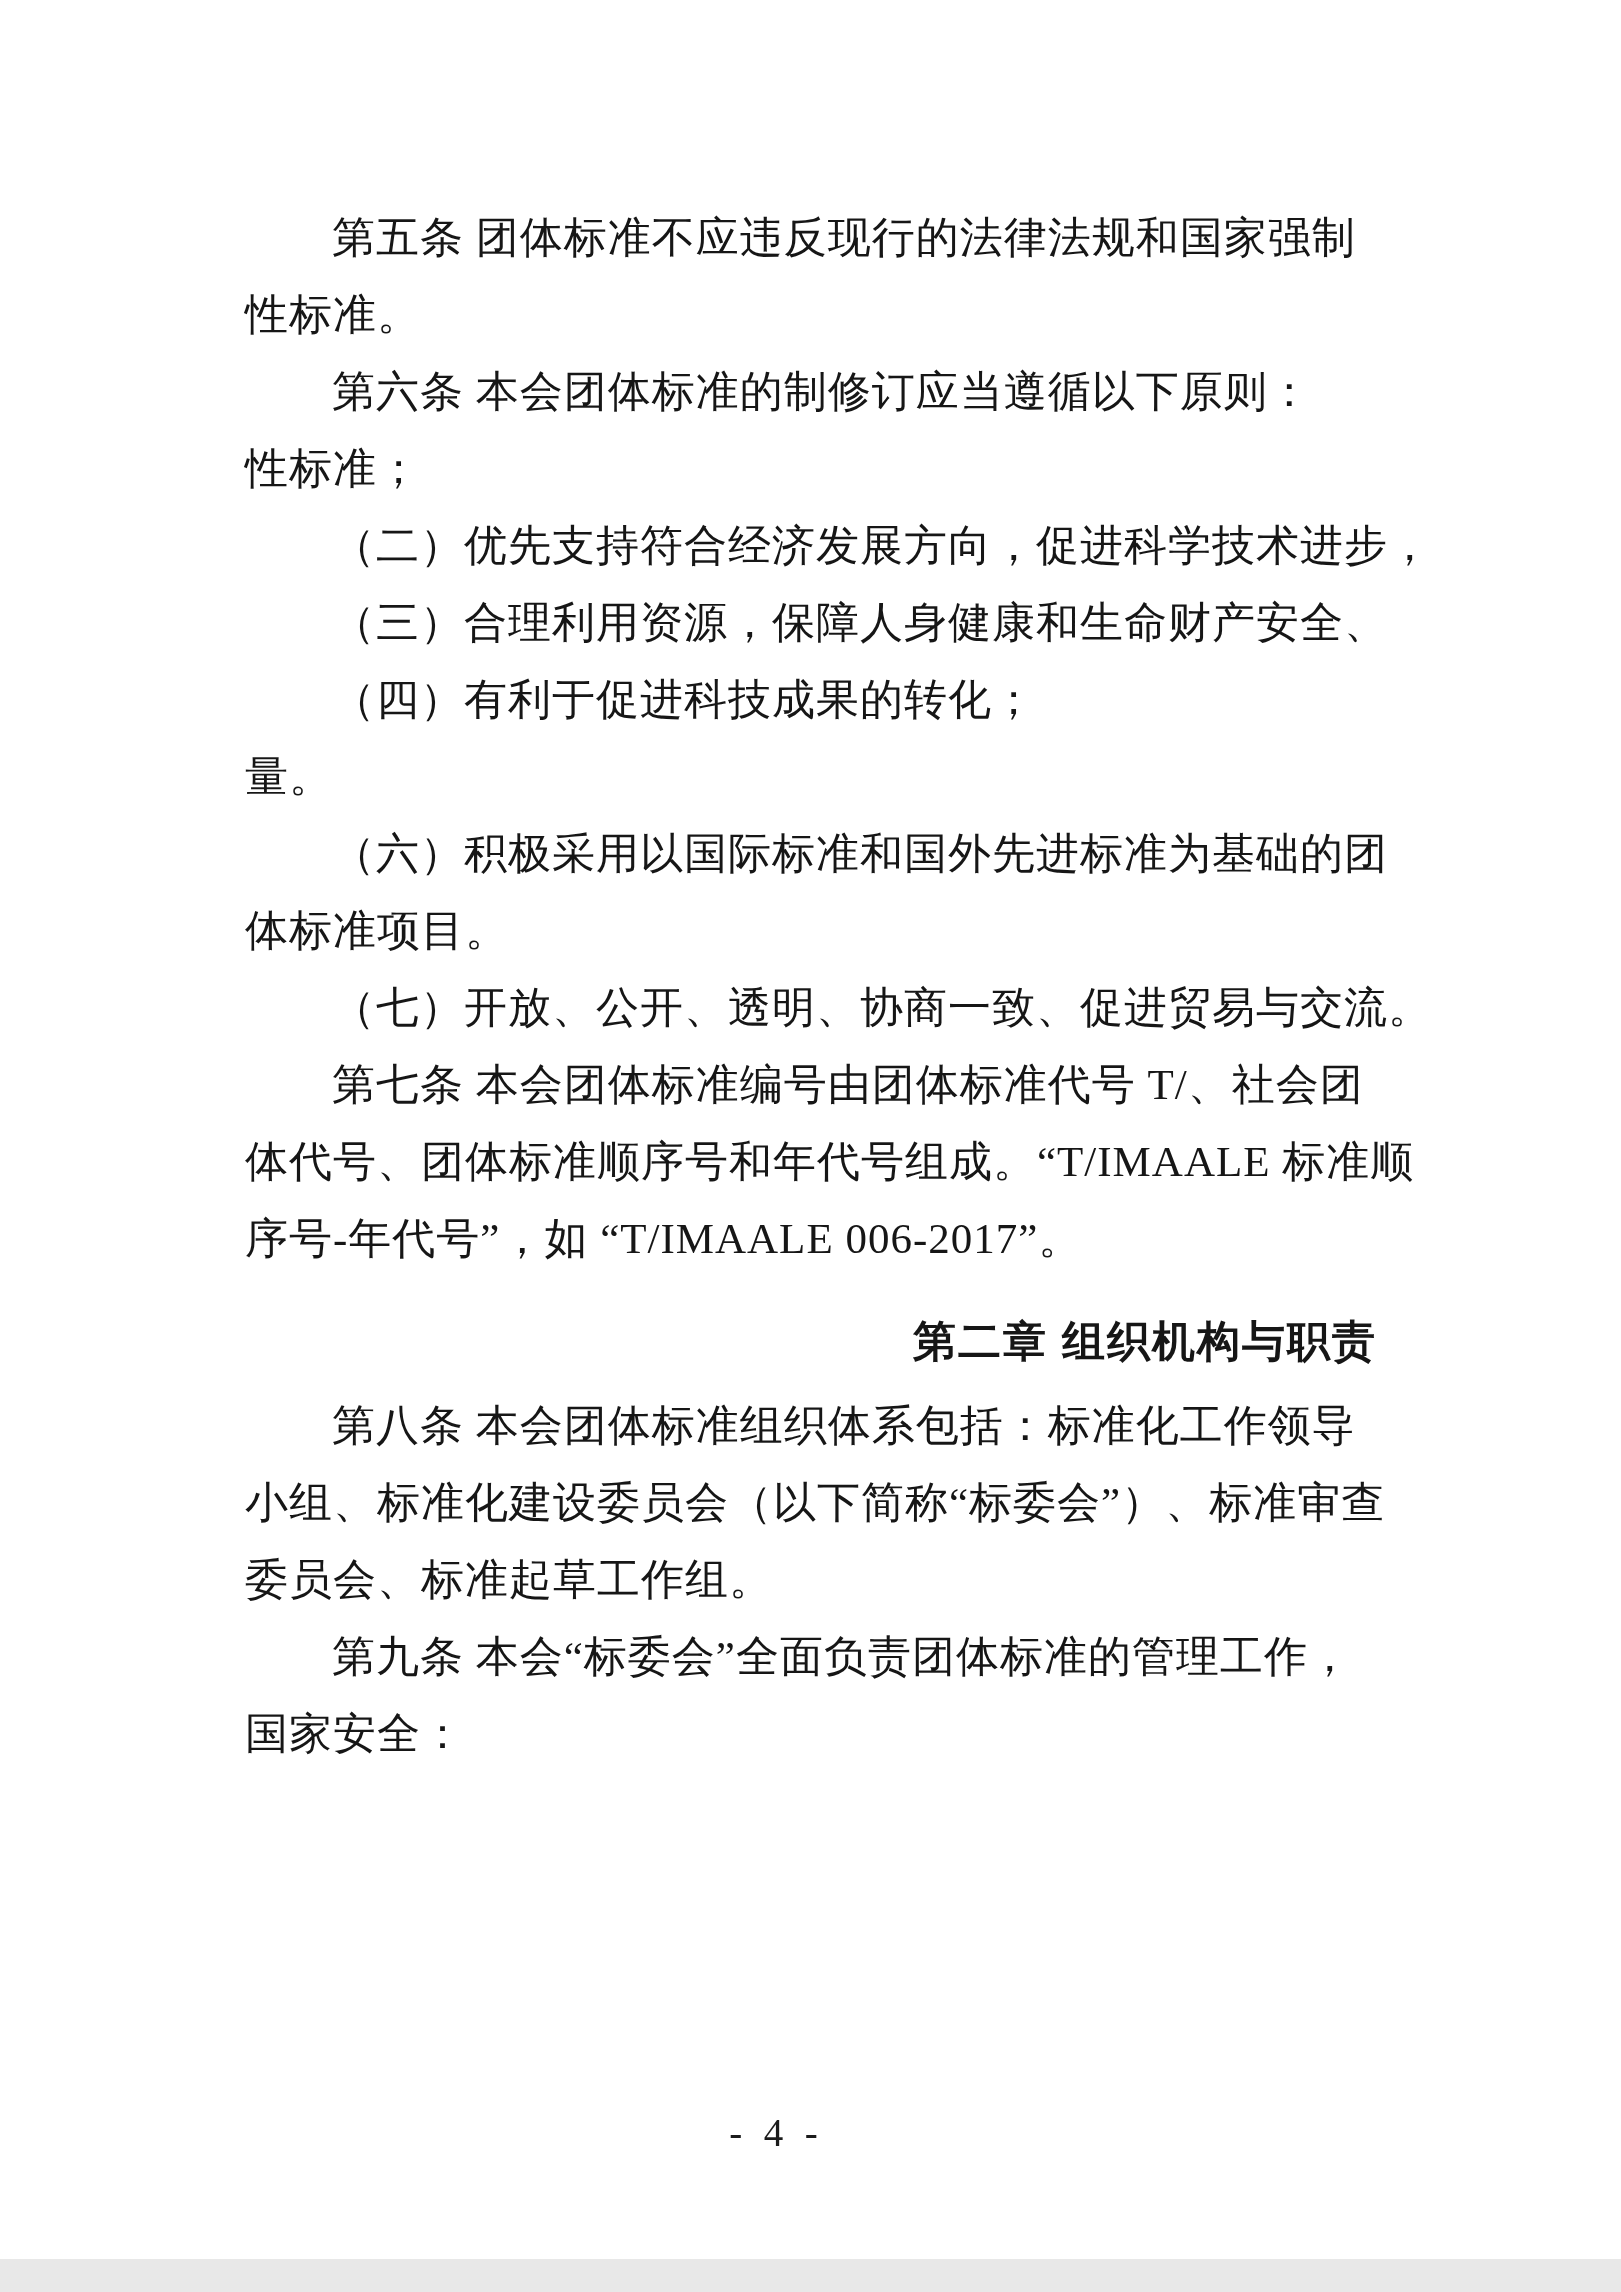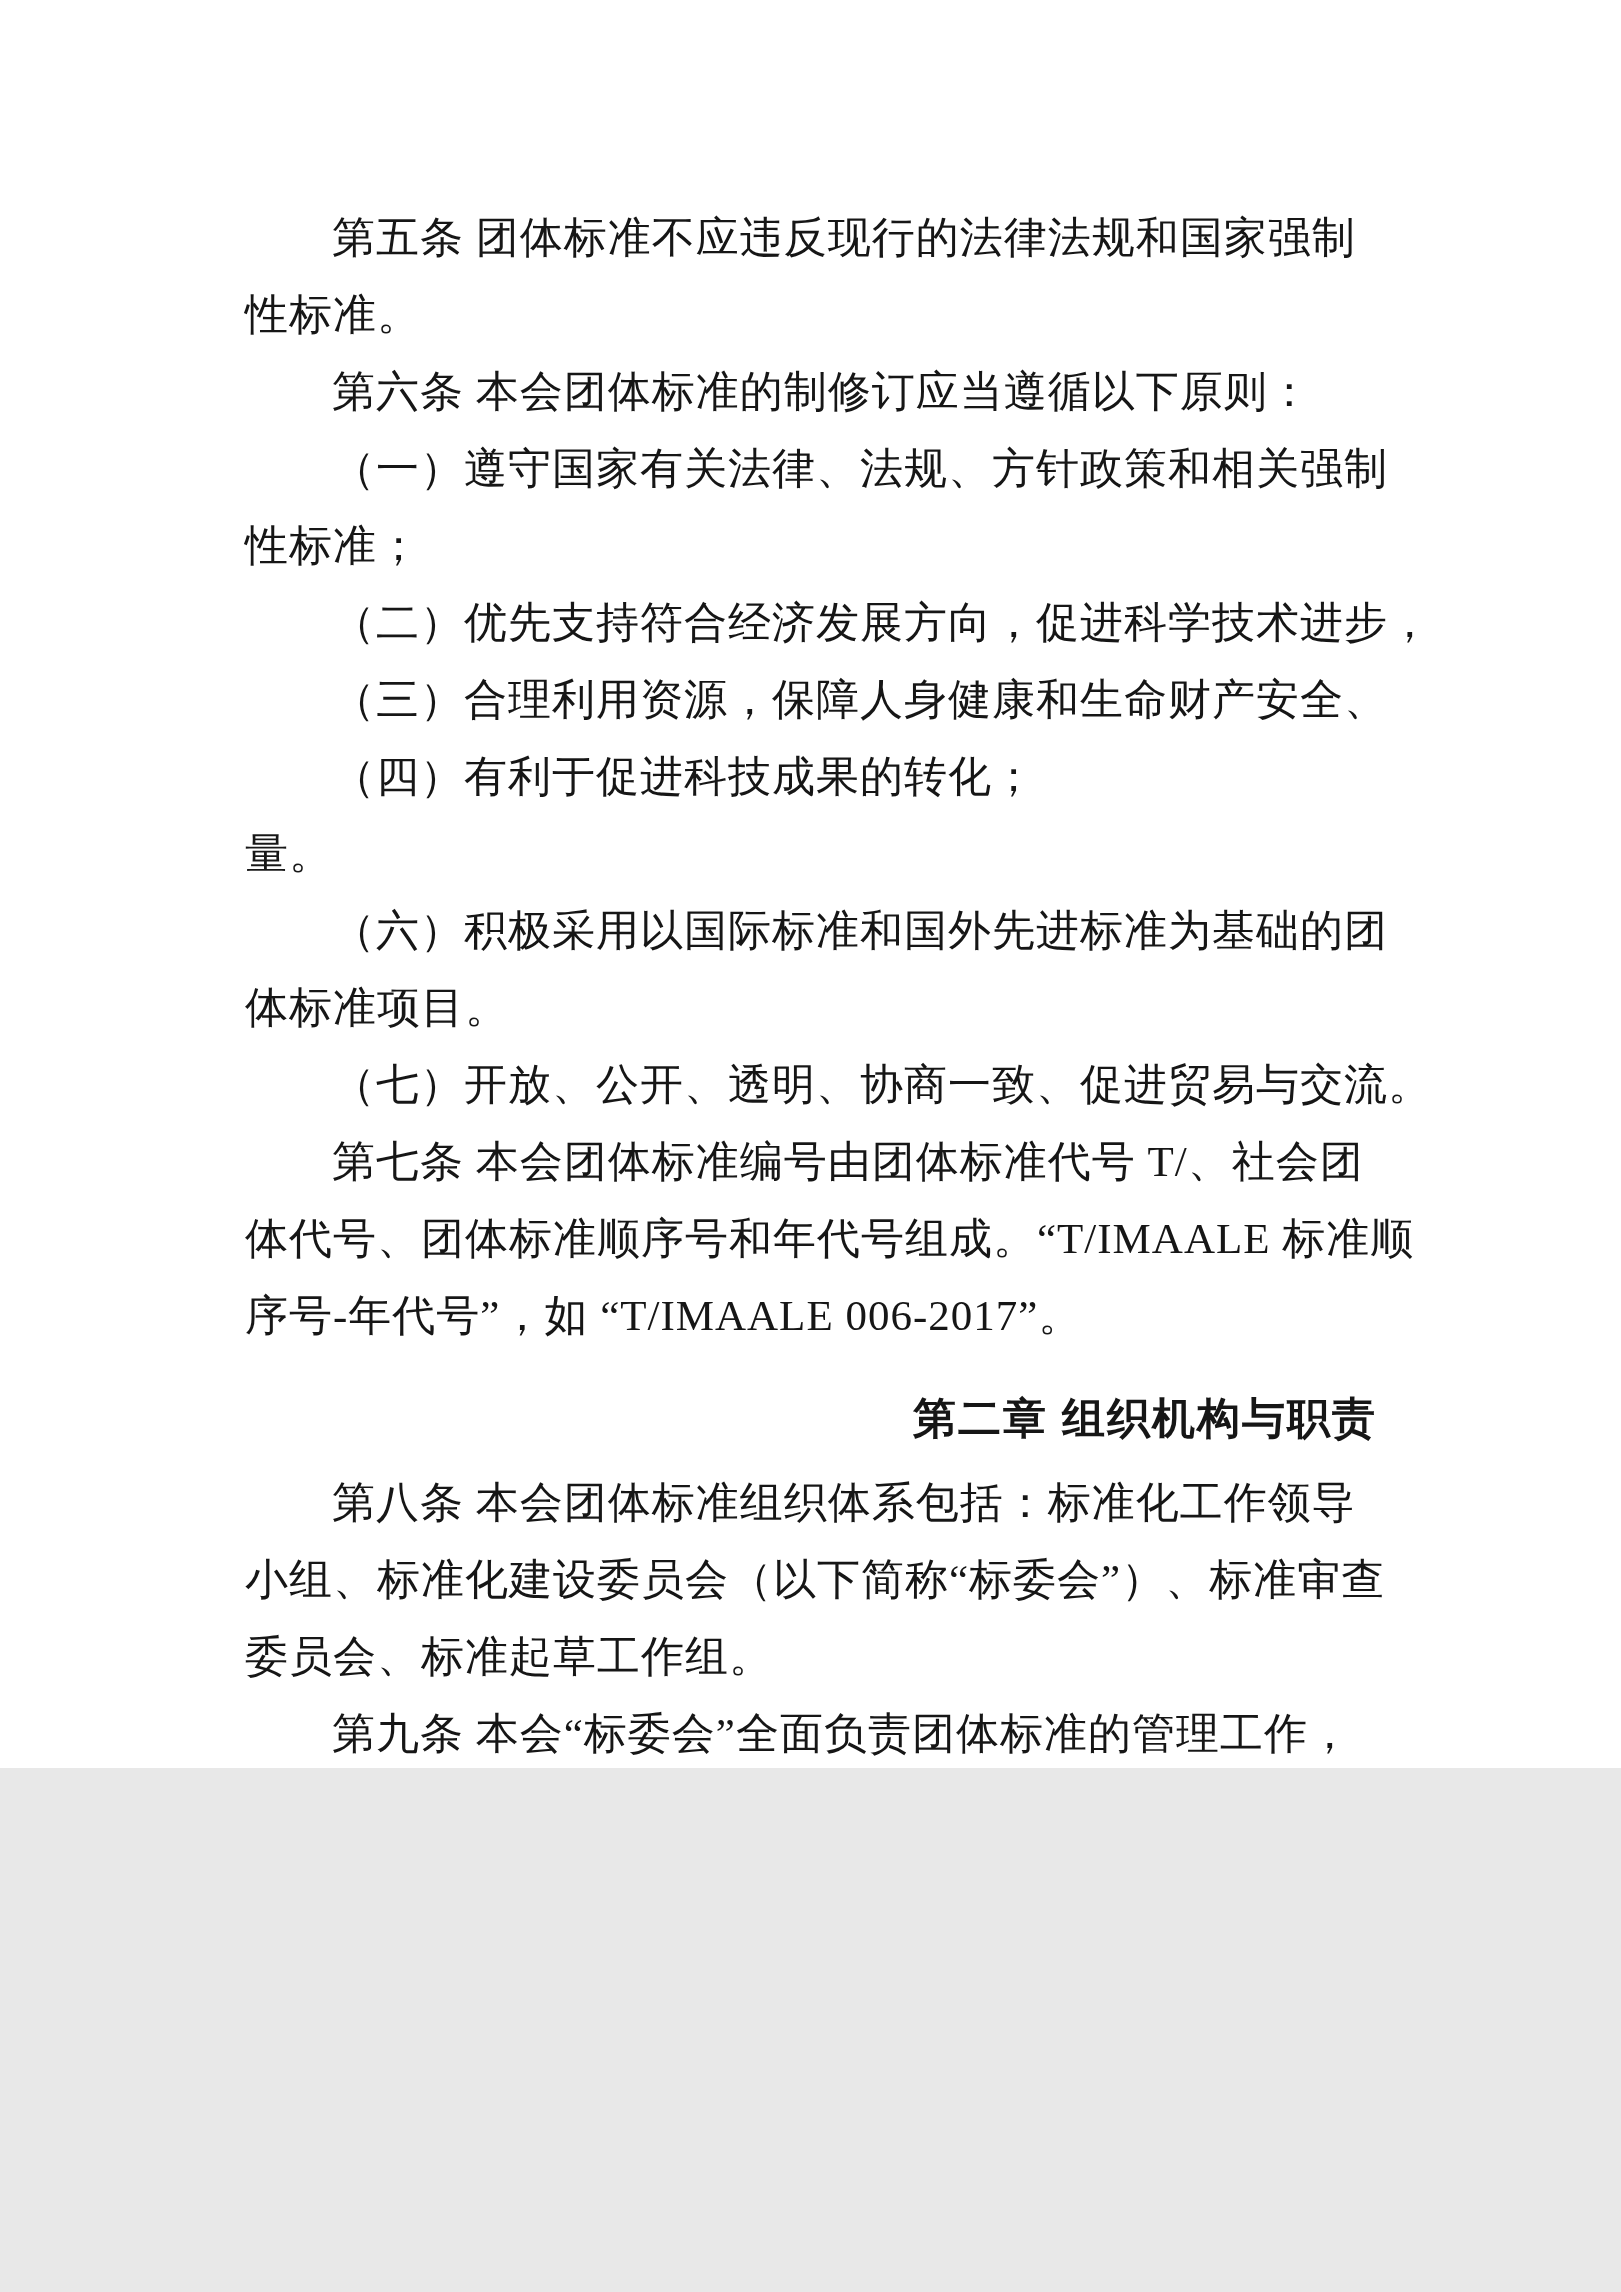--- a/index.html
+++ b/index.html
@@ -3,21 +3,21 @@
 <meta charset="utf-8">
 <style>
   html, body {
     margin: 0;
     padding: 0;
     background: #e8e8e8;
   }
   .page {
     position: relative;
     width: 1621px;
-    height: 1768px;
+    height: 2259px;
     margin: 0 auto;
     background: #ffffff;
     overflow: hidden;
     color: #161616;
     font-family: "Liberation Serif", "DejaVu Serif", serif;
   }
   .text-block {
     position: absolute;
     left: 245px;
     top: 199px;
@@ -56,21 +56,20 @@
   }
 </style>
 </head>
 <body>
 
 <div class="page">
   <div class="text-block">
       <div class="line indent">第五条 团体标准不应违反现行的法律法规和国家强制</div>
       <div class="line">性标准。</div>
       <div class="line indent">第六条 本会团体标准的制修订应当遵循以下原则：</div>
-      <div class="line indent">（一）遵守国家有关法律、法规、方针政策和相关强制</div>
       <div class="line">性标准；</div>
       <div class="line indent">（二）优先支持符合经济发展方向，促进科学技术进步，</div>
       <div class="line indent">（三）合理利用资源，保障人身健康和生命财产安全、</div>
       <div class="line indent">（四）有利于促进科技成果的转化；</div>
       <div class="line">量。</div>
       <div class="line indent">（六）积极采用以国际标准和国外先进标准为基础的团</div>
       <div class="line">体标准项目。</div>
       <div class="line indent">（七）开放、公开、透明、协商一致、促进贸易与交流。</div>
       <div class="line indent">第七条 本会团体标准编号由团体标准代号 T/、社会团</div>
       <div class="line">体代号、团体标准顺序号和年代号组成。“T/IMAALE 标准顺</div>

